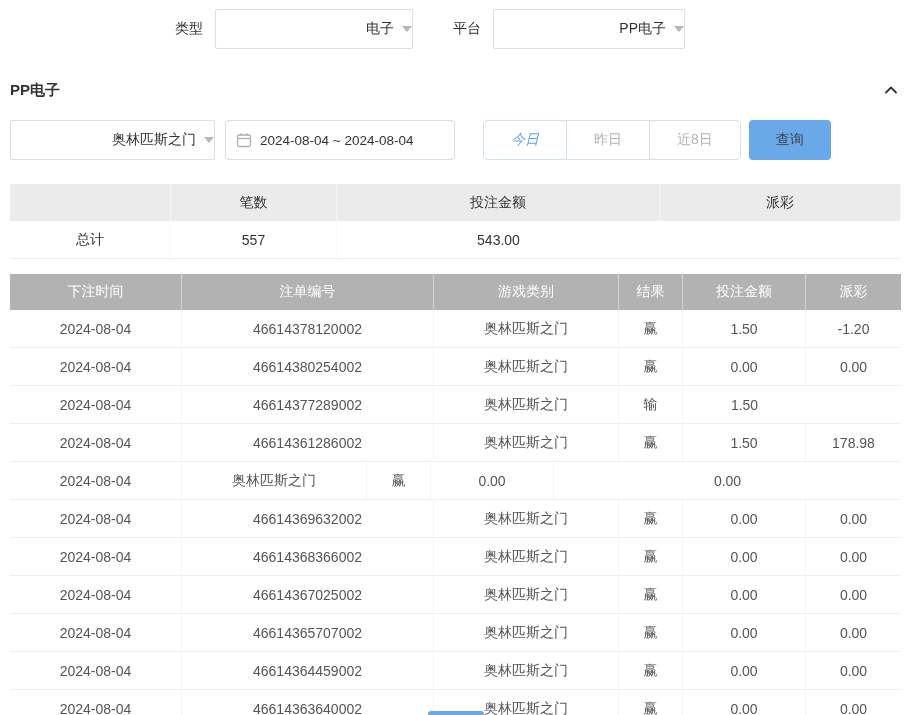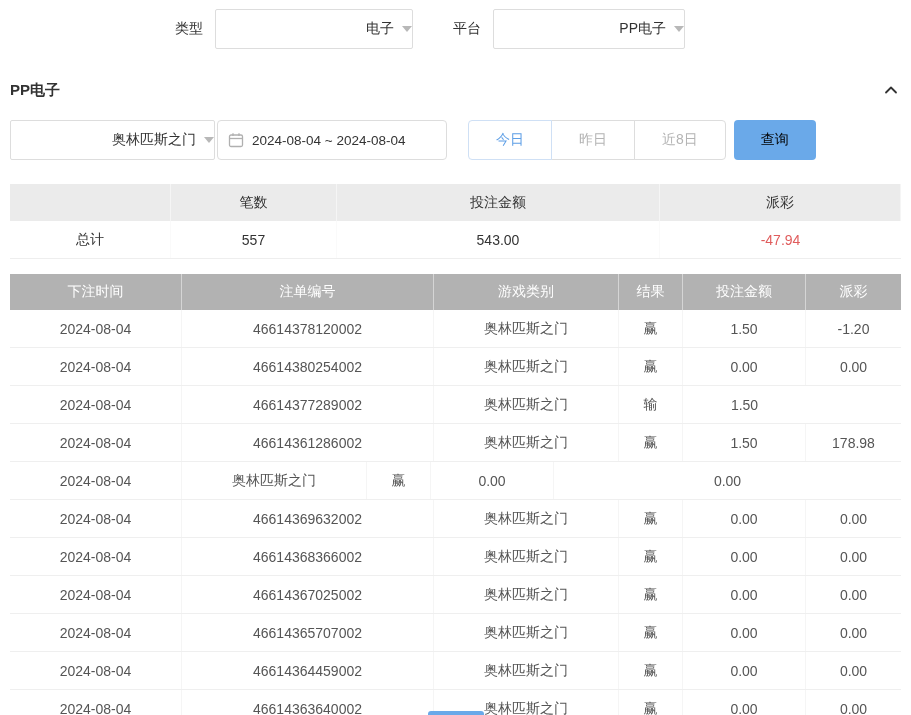--- a/index.html
+++ b/index.html
@@ -43,37 +43,37 @@
   }
   .section-title { font-weight: bold; font-size: 15px; color: #333; }
   .collapse-btn { cursor: pointer; display: flex; align-items: center; padding: 2px; }
 
   
   .filter-row { display: flex; align-items: center; margin-bottom: 24px; }
   .date-input {
     display: flex; align-items: center;
     border: 1px solid #ddd; border-radius: 4px;
     height: 40px; width: 230px; padding: 0 10px;
-    margin-left: 2px; background: #fff; cursor: pointer;
+    margin-left: 10px; background: #fff; cursor: pointer;
   }
   .date-input .cal { margin-right: 8px; flex: none; display: flex; }
   .date-text { color: #333; white-space: nowrap; font-size: 13.5px; }
   .quick-group { display: flex; margin-left: 10px; }
   .qbtn {
     height: 40px; padding: 0 27px;
     background: #fff; border: 1px solid #ddd;
     color: #b4b4b4; font-size: 14px; cursor: pointer;
     margin-left: -1px; font-family: inherit;
   }
-  .qbtn:first-child { border-radius: 4px 0 0 4px; margin-left: 11px; }
+  .qbtn:first-child { border-radius: 4px 0 0 4px; margin-left: 18px; font-style: italic; }
   .qbtn:last-child { border-radius: 0 4px 4px 0; }
   .qbtn.active { color: #5e9fe6; position: relative; z-index: 1; border-color: #cfe0f5; }
   .search-btn {
     height: 40px; padding: 0 27px; margin-left: 8px;
-    background: #6aa9e9; color: #000000; border: none; border-radius: 4px;
+    background: #6aa9e9; color: #404040; border: none; border-radius: 4px;
     font-size: 14px; cursor: pointer; font-family: Liberation Sans, sans-serif;
   }
 
   
   .summary { margin-bottom: 15px; }
   .sum-row { display: flex; }
   .sum-row.head { background: #ebebeb; }
   .sum-row.data { background: #fff; border-bottom: 1px solid #eee; }
   .sum-cell {
     height: 37px; display: flex; align-items: center; justify-content: center;
@@ -165,21 +165,20 @@
     <div class="sum-row head">
       <div class="sum-cell s0"></div>
       <div class="sum-cell s1">笔数</div>
       <div class="sum-cell s2">投注金额</div>
       <div class="sum-cell s3">派彩</div>
     </div>
     <div class="sum-row data">
       <div class="sum-cell s0">总计</div>
       <div class="sum-cell s1">557</div>
       <div class="sum-cell s2">543.00</div>
-      <div class="sum-cell s3 neg">-47.94</div>
     </div>
   </div>
 
   <div class="bet-table">
     <div class="thead">
       <div class="tcell c0">下注时间</div>
       <div class="tcell c1">注单编号</div>
       <div class="tcell c2">游戏类别</div>
       <div class="tcell c3">结果</div>
       <div class="tcell c4">投注金额</div>

